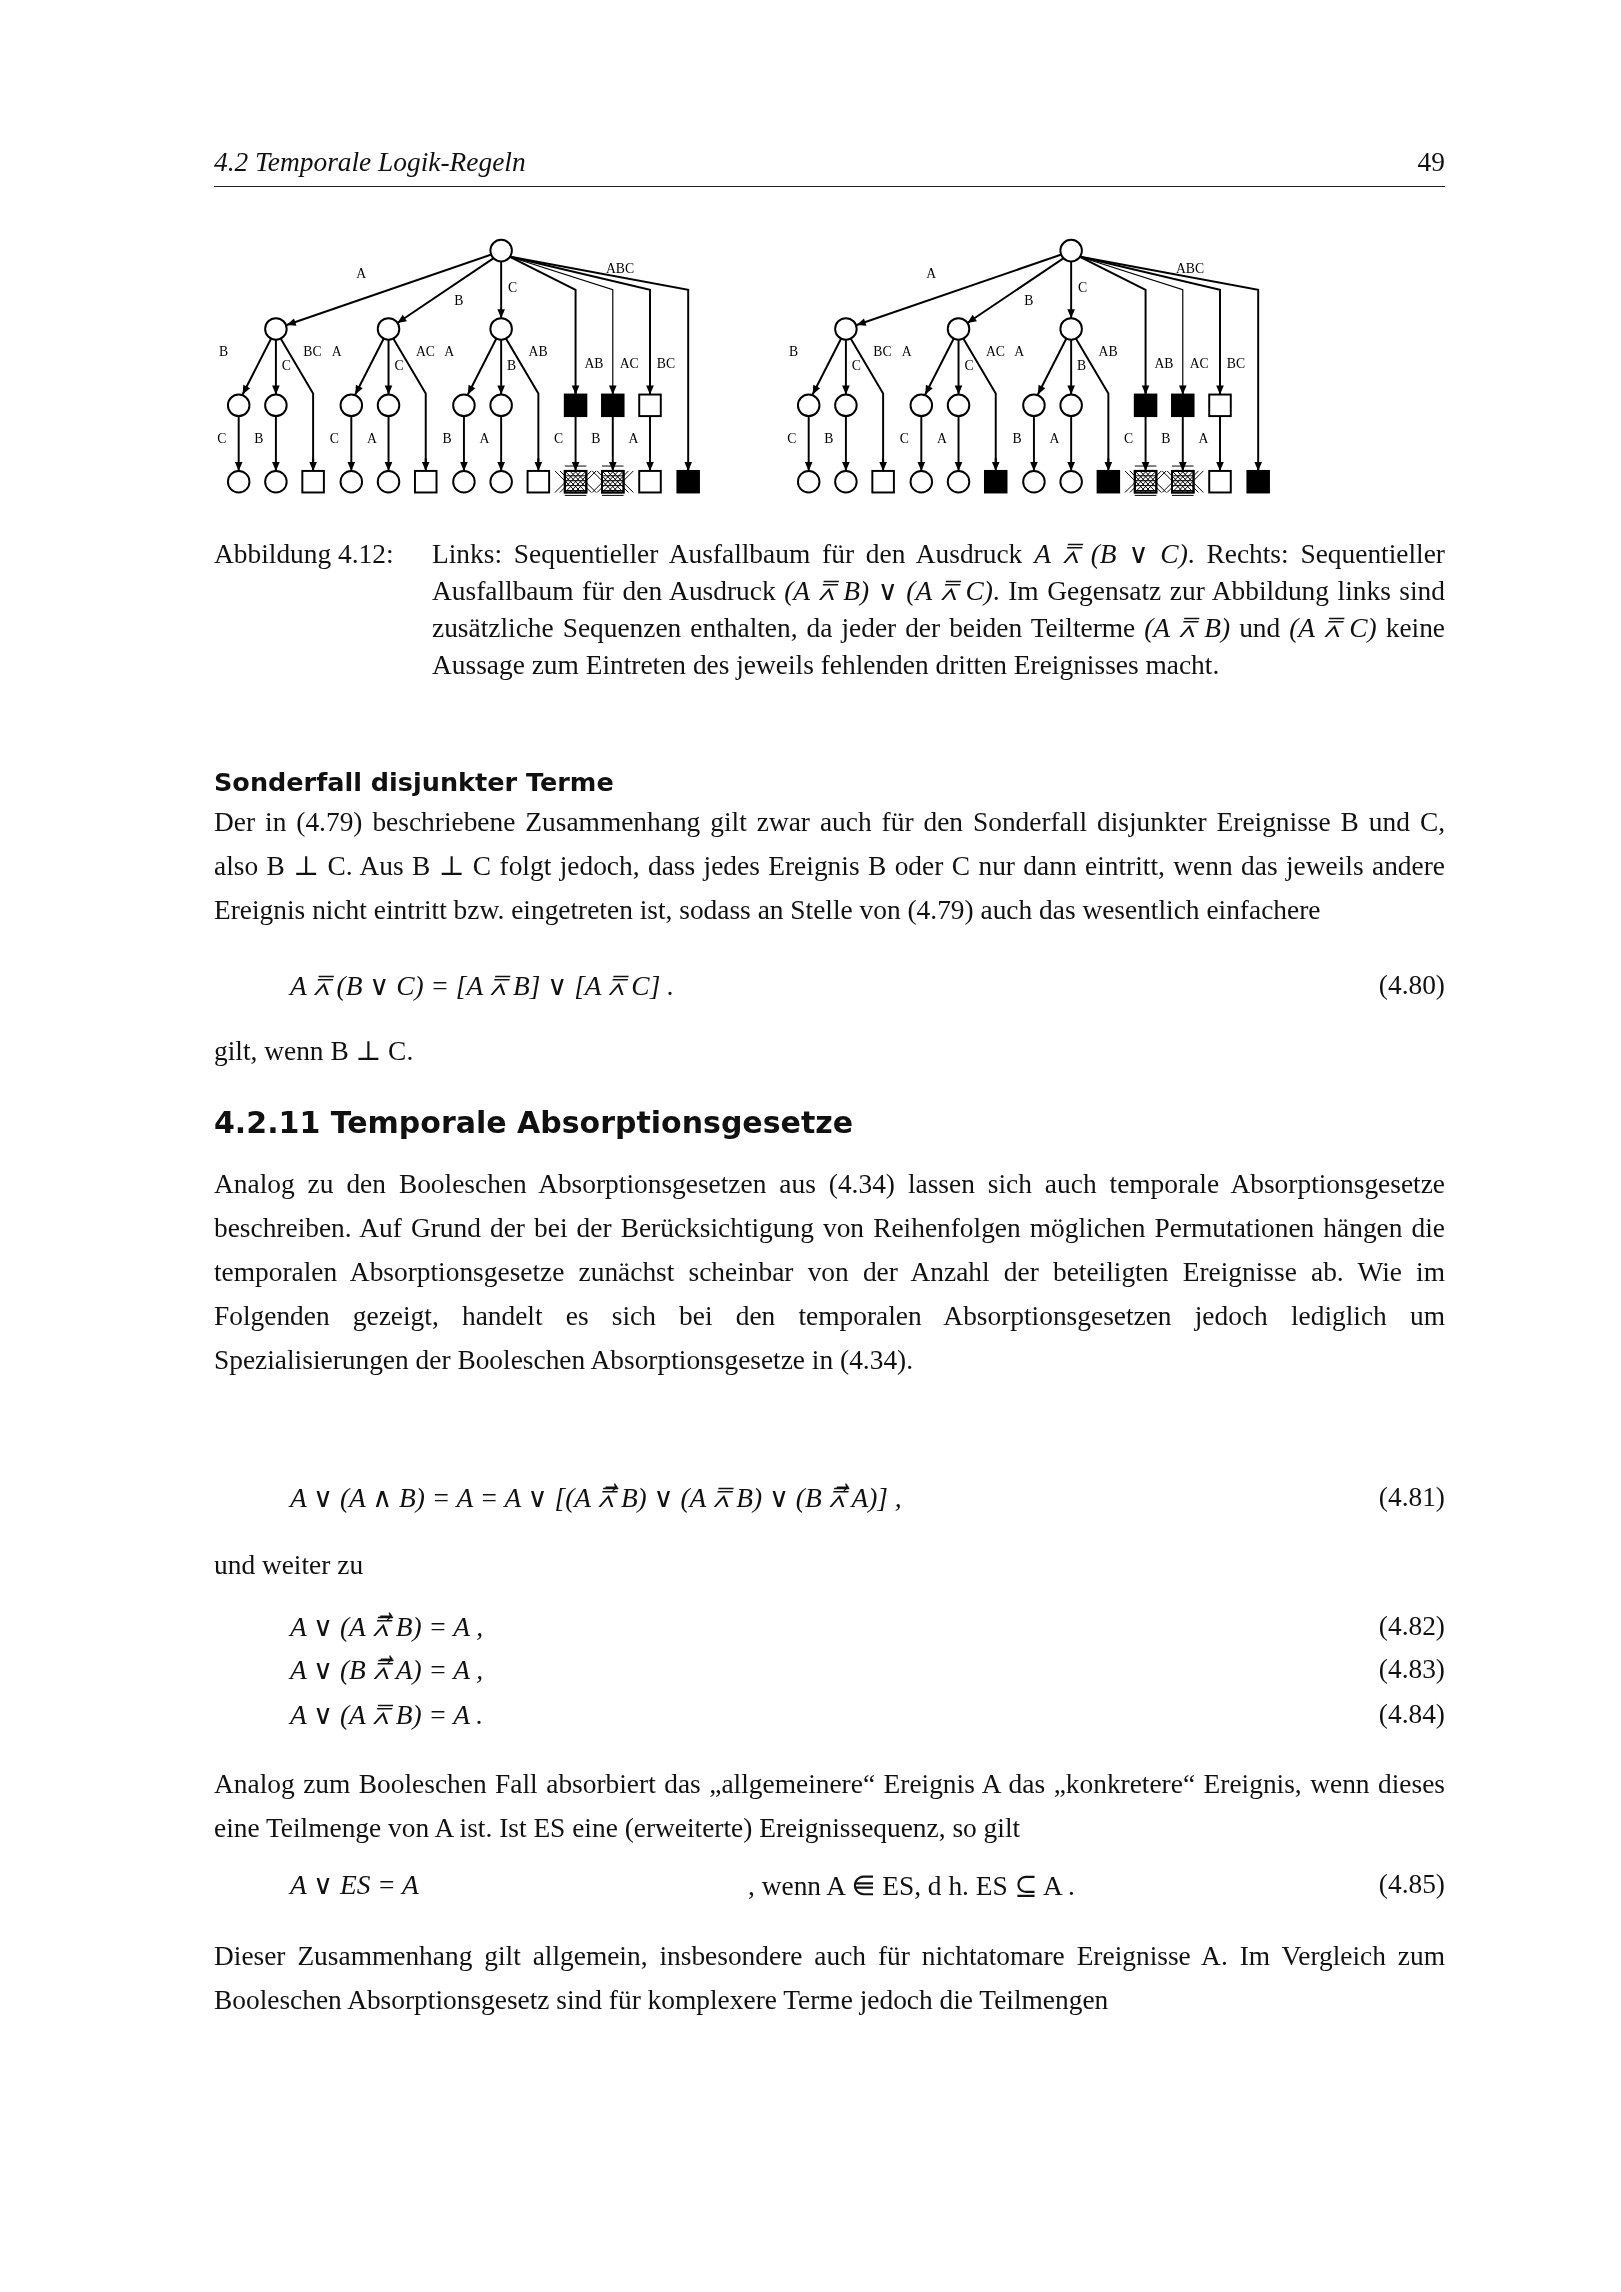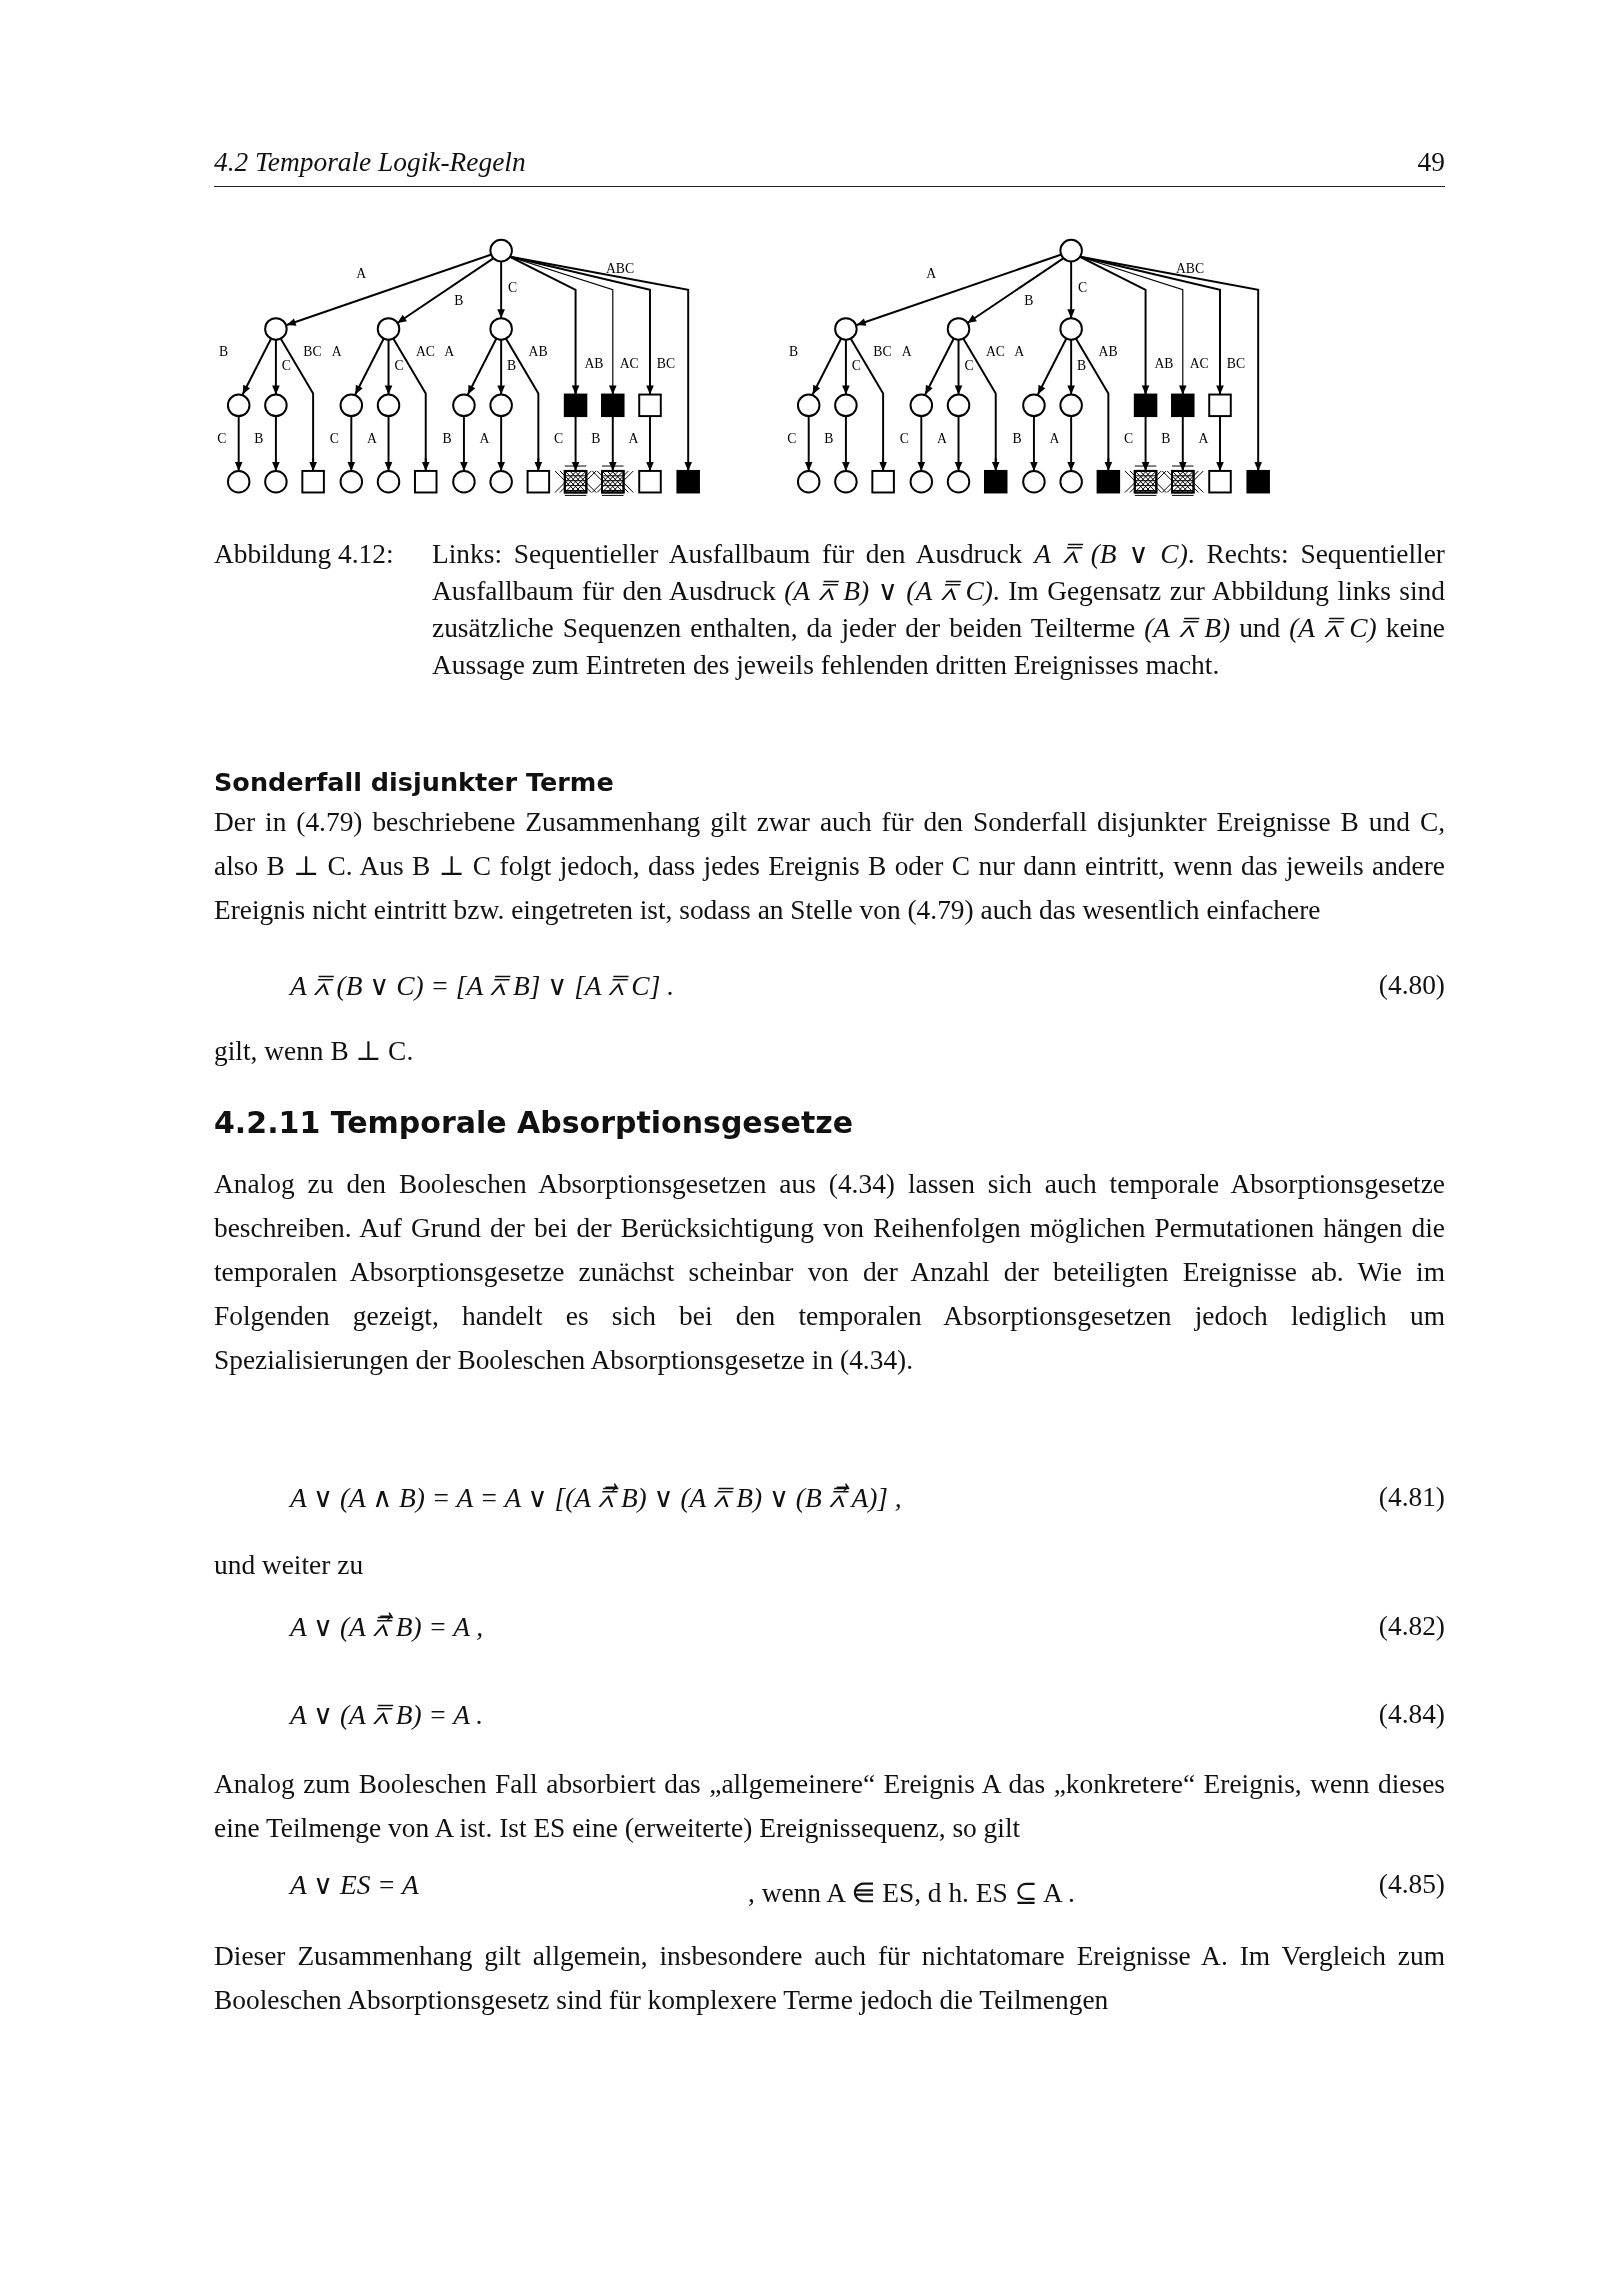--- a/index.html
+++ b/index.html
@@ -14,21 +14,21 @@
   .caption { position:absolute; left:214px; top:536px; width:1231px; font-size:27.4px; line-height:37px; }
   .caption .label { position:absolute; left:0; top:0; }
   .caption .text { position:absolute; left:218px; top:0; width:1013px; text-align:justify; }
   .i { font-style:italic; }
   .sans { font-family:"DejaVu Sans","Liberation Sans",sans-serif; }
   .h4 { position:absolute; left:214px; font-size:25.5px; font-weight:bold; }
   .h3 { position:absolute; left:214px; font-size:30px; font-weight:bold; }
   .para { position:absolute; left:214px; width:1231px; font-size:27.4px; line-height:44px; text-align:justify; }
   .eq { position:absolute; left:214px; width:1231px; height:39px; font-size:27.4px; }
   .eq .lhs { position:absolute; left:76px; top:0; white-space:pre; }
-  .eq .mid { position:absolute; left:534px; top:8px; white-space:pre; }
+  .eq .mid { position:absolute; left:534px; top:1px; white-space:pre; }
   .eq .num { position:absolute; right:0; top:0; }
   .indent { text-indent:27.4px; }
 </style>
 </head>
 <body>
 
 <div class="page">
 
   <div class="runhead">
     <span class="title">4.2 Temporale Logik-Regeln</span>
@@ -351,20 +351,24 @@
   <div class="eq" style="top:1482px">
     <span class="lhs i">A ∨ (A ∧ B) = A = A ∨ [(A ⩞⃗ B) ∨ (A ⩞ B) ∨ (B ⩞⃗ A)] ,</span>
     <span class="num">(4.81)</span>
   </div>
   <div class="para" style="top:1543px">und weiter zu</div>
 
   <div class="eq" style="top:1611px">
     <span class="lhs i">A ∨ (A ⩞⃗ B) = A ,</span>
     <span class="num">(4.82)</span>
   </div>
+  <div class="eq" style="top:1654px">
+    <span class="lhs i">A ∨ (B ⩞⃗ A) = A ,</span>
+    <span class="num">(4.83)</span>
+  </div>
   <div class="eq" style="top:1699px">
     <span class="lhs i">A ∨ (A ⩞ B) = A .</span>
     <span class="num">(4.84)</span>
   </div>
 
   <div class="para" style="top:1762px">Analog zum Booleschen Fall absorbiert das „allgemeinere“ Ereignis A das „konkretere“ Ereignis, wenn dieses eine Teilmenge von A ist. Ist ES eine (erweiterte) Ereignissequenz, so gilt</div>
 
   <div class="eq" style="top:1869px">
     <span class="lhs i">A ∨ ES = A</span>
     <span class="mid">, wenn A ⋹ ES, d h. ES ⊆ A .</span>

